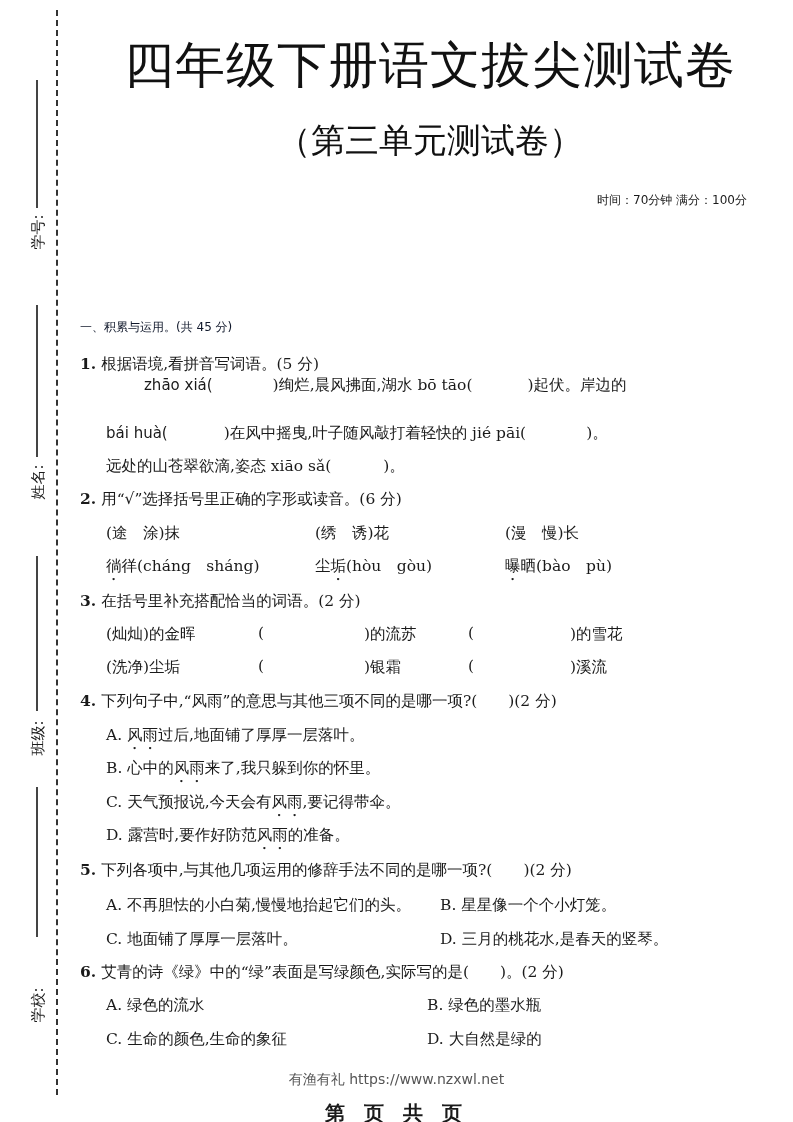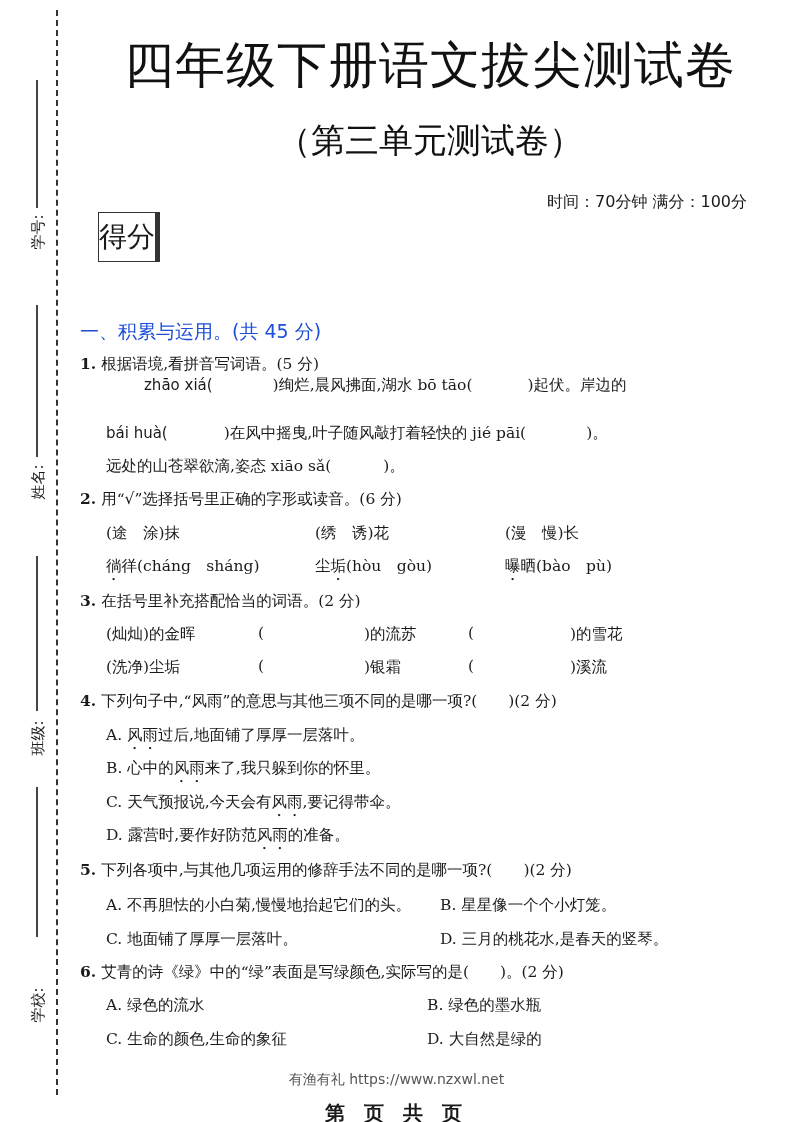--- a/index.html
+++ b/index.html
@@ -6,24 +6,24 @@
   body { width:793px; height:1122px; position:relative; background:#fff; overflow:hidden;
          font-family:"DejaVu Serif", "Liberation Serif", serif; color:#1a1a1a; }
   .dash-line { position:absolute; left:56px; top:10px; height:1085px; width:0; border-left:2px dashed #333; }
   .margin-line { position:absolute; left:36px; width:0; border-left:2px solid #444; }
   .margin-label { position:absolute; left:18px; width:40px; height:40px; font-family:"DejaVu Sans", sans-serif; font-size:15px;
                   transform:rotate(-90deg); transform-origin:center; white-space:nowrap; display:flex; align-items:center; justify-content:center; }
   .title { position:absolute; left:60px; width:740px; top:32px; text-align:center; font-family:"DejaVu Sans", sans-serif;
            font-size:50px; letter-spacing:1px; color:#111; }
   .subtitle { position:absolute; left:60px; width:740px; top:118px; text-align:center; font-family:"DejaVu Sans", sans-serif;
               font-size:34px; color:#111; }
-  .timeinfo { position:absolute; right:46px; top:192px; font-family:"DejaVu Sans", sans-serif; font-size:16px; }
+  .timeinfo { position:absolute; right:46px; top:192px; font-family:"DejaVu Sans", sans-serif; font-size:12px; }
   table.score { position:absolute; left:98px; top:212px; border-collapse:collapse; }
   table.score td { border:1.5px solid #333; height:48px; text-align:center; font-size:28px; padding:0; font-family:"DejaVu Sans", sans-serif; }
-  .sec { position:absolute; left:80px; top:319px; font-size:19px; color:#1d4ed8; font-family:"DejaVu Sans", sans-serif; }
+  .sec { position:absolute; left:80px; top:319px; font-size:12px; color:#0f172a; font-family:"DejaVu Sans", sans-serif; }
   .line { position:absolute; font-size:15.5px; white-space:nowrap; }
   .qnum { font-weight:bold; }
   .emph { text-emphasis: dot; -webkit-text-emphasis: dot; text-emphasis-position: under; -webkit-text-emphasis-position: under; }
   .py { font-family:"DejaVu Sans", sans-serif; font-size:15px; }
   .footer-link { position:absolute; left:0; width:793px; top:1071px; text-align:center; font-family:"DejaVu Sans", sans-serif; font-size:14px; color:#555; }
   .footer-page { position:absolute; left:0; width:793px; top:1100px; text-align:center; font-family:"DejaVu Sans", sans-serif; font-size:20px; font-weight:bold; letter-spacing:6px; }
 </style>
 </head>
 <body>
 
@@ -36,27 +36,20 @@
 <div class="margin-label" style="top:718px;">班级:</div>
 <div class="margin-line" style="top:787px;height:150px;"></div>
 <div class="margin-label" style="top:985px;">学校:</div>
 
 <div class="title">四年级下册语文拔尖测试卷</div>
 <div class="subtitle">（第三单元测试卷）</div>
 <div class="timeinfo">时间：70分钟  满分：100分</div>
 
 <table class="score">
   <tbody>
-  <tr>
-    <td>得分</td>
-    <td></td>
-    <td></td>
-    <td></td>
-    <td></td>
-  </tr>
 </tbody>
   </table>
 
 <div class="sec">一、积累与运用。(共 45 分)</div>
 
 <div class="line" style="left:80px;top:354px;">
   <span class="qnum">1.</span>
   <span>根据语境,看拼音写词语。(5 分)</span>
 </div>
 <div class="line" style="left:144px;top:375px;">

